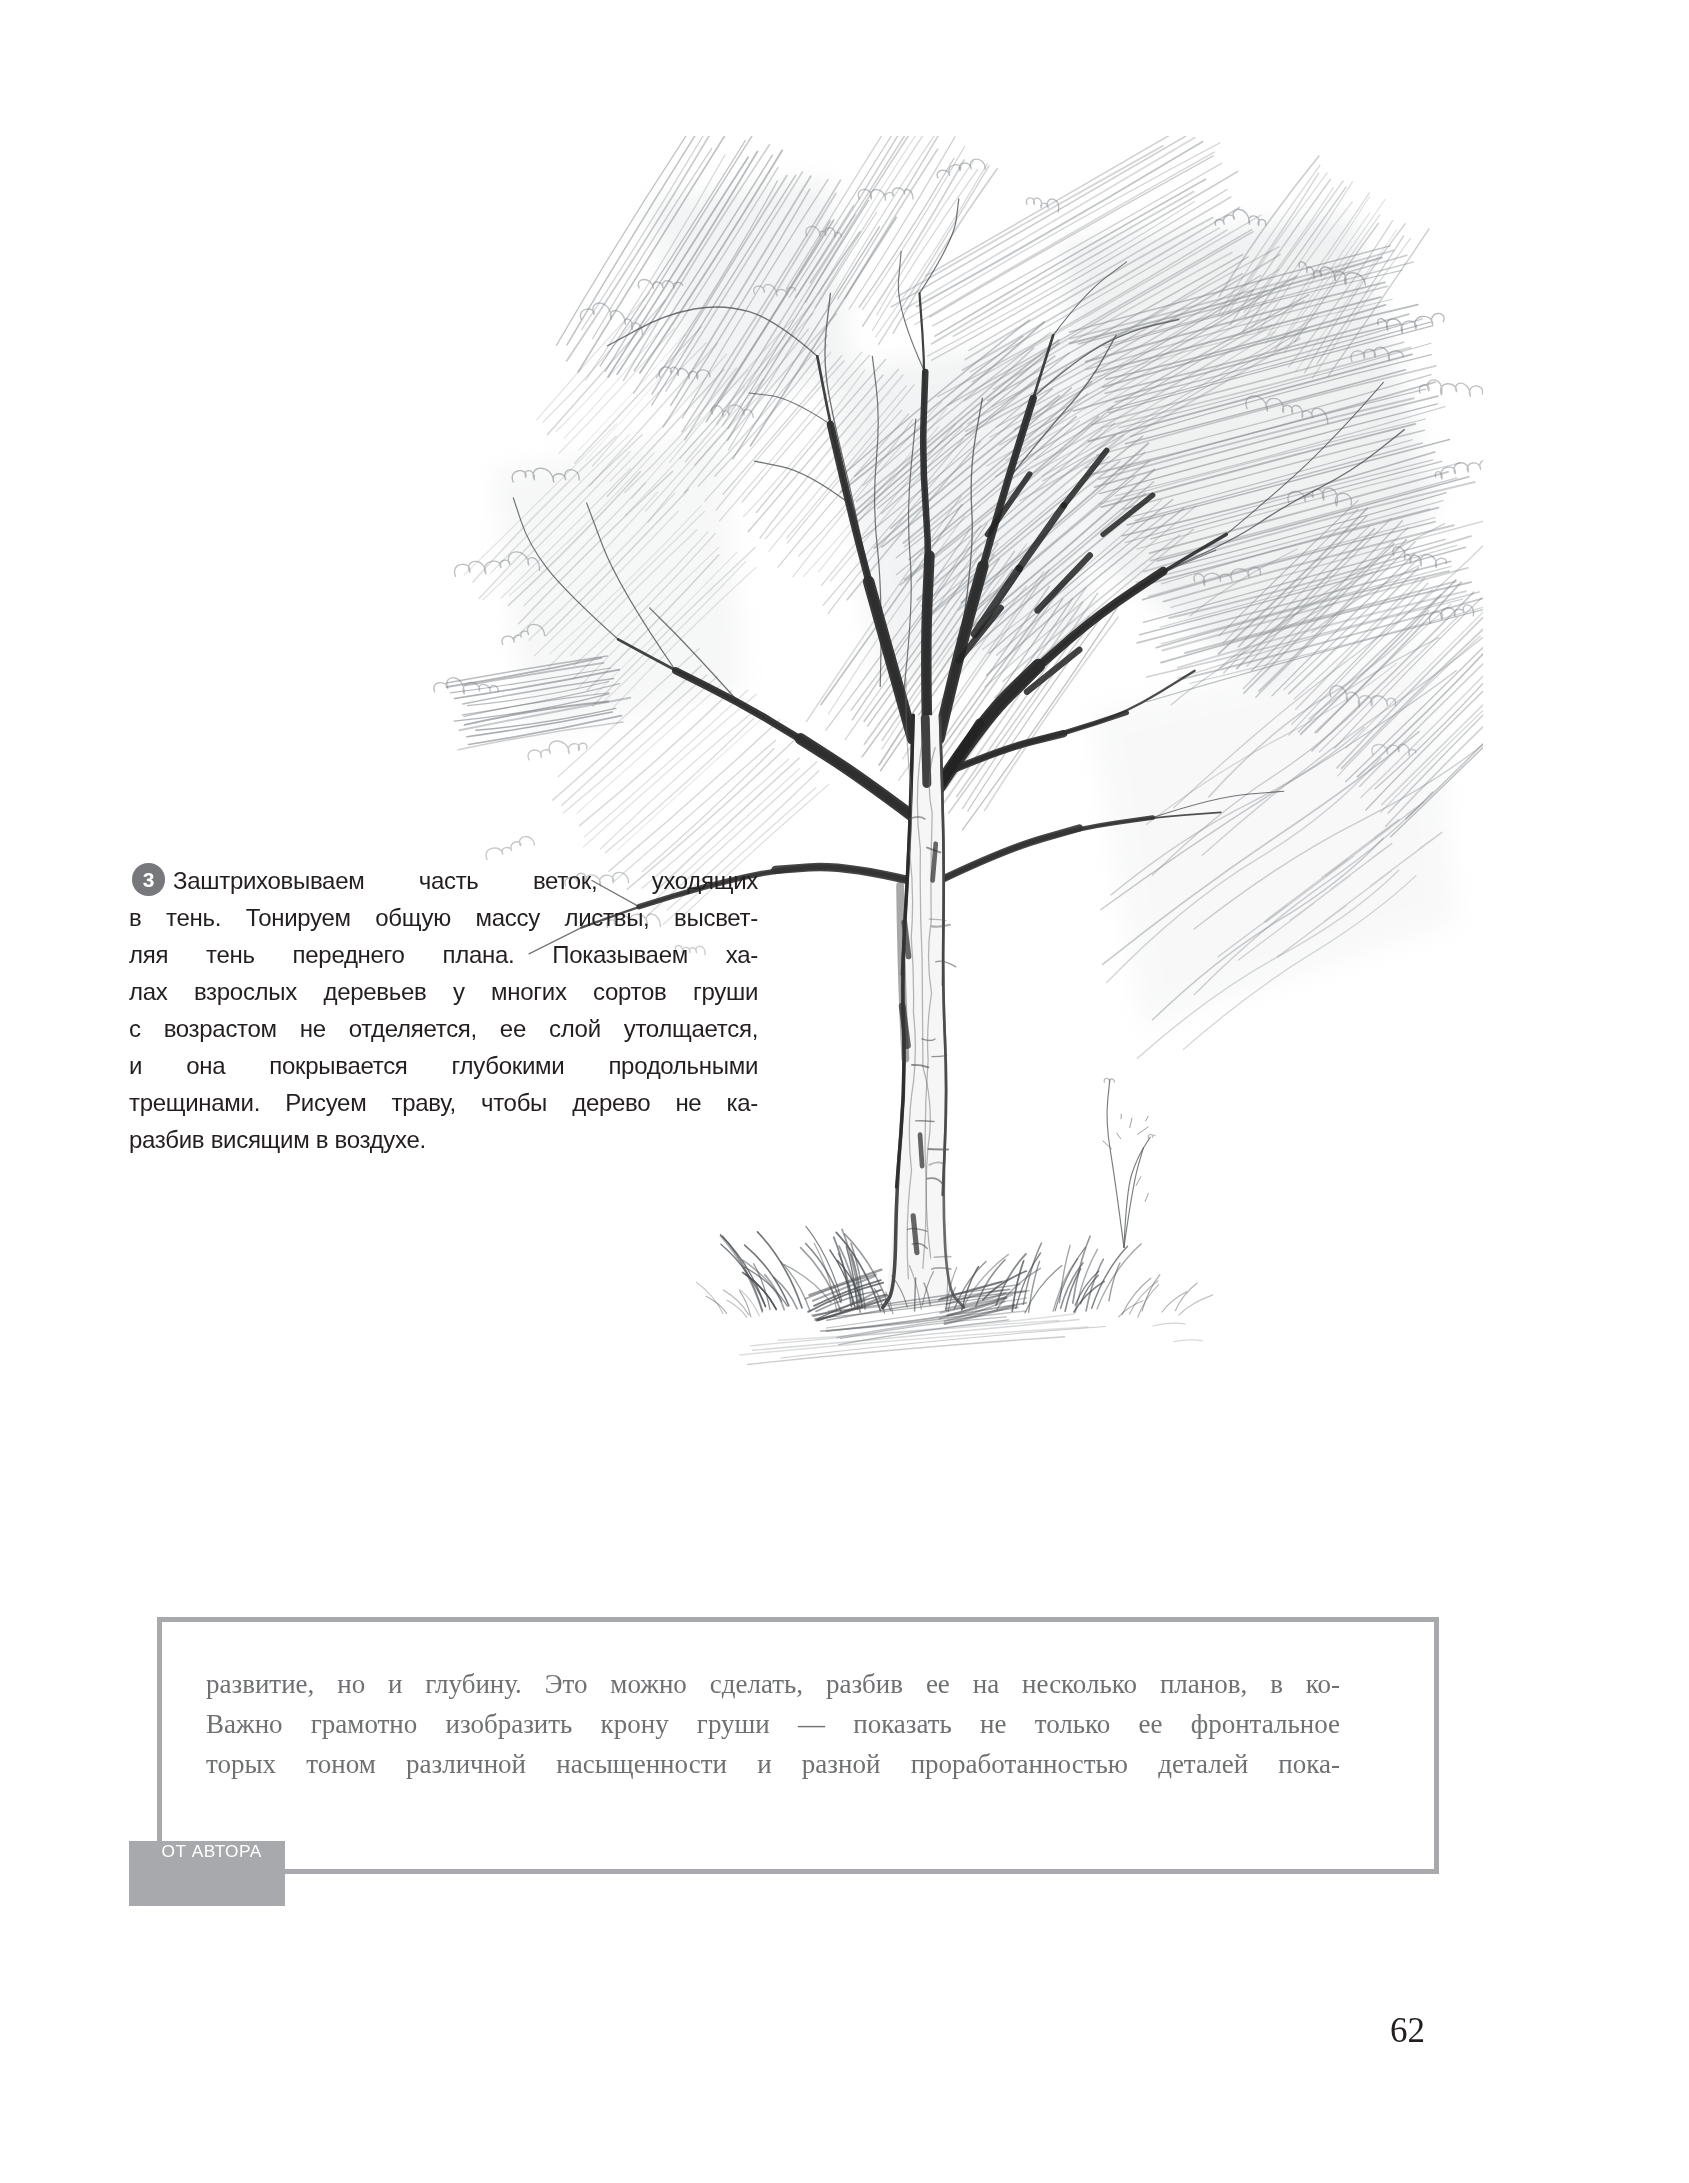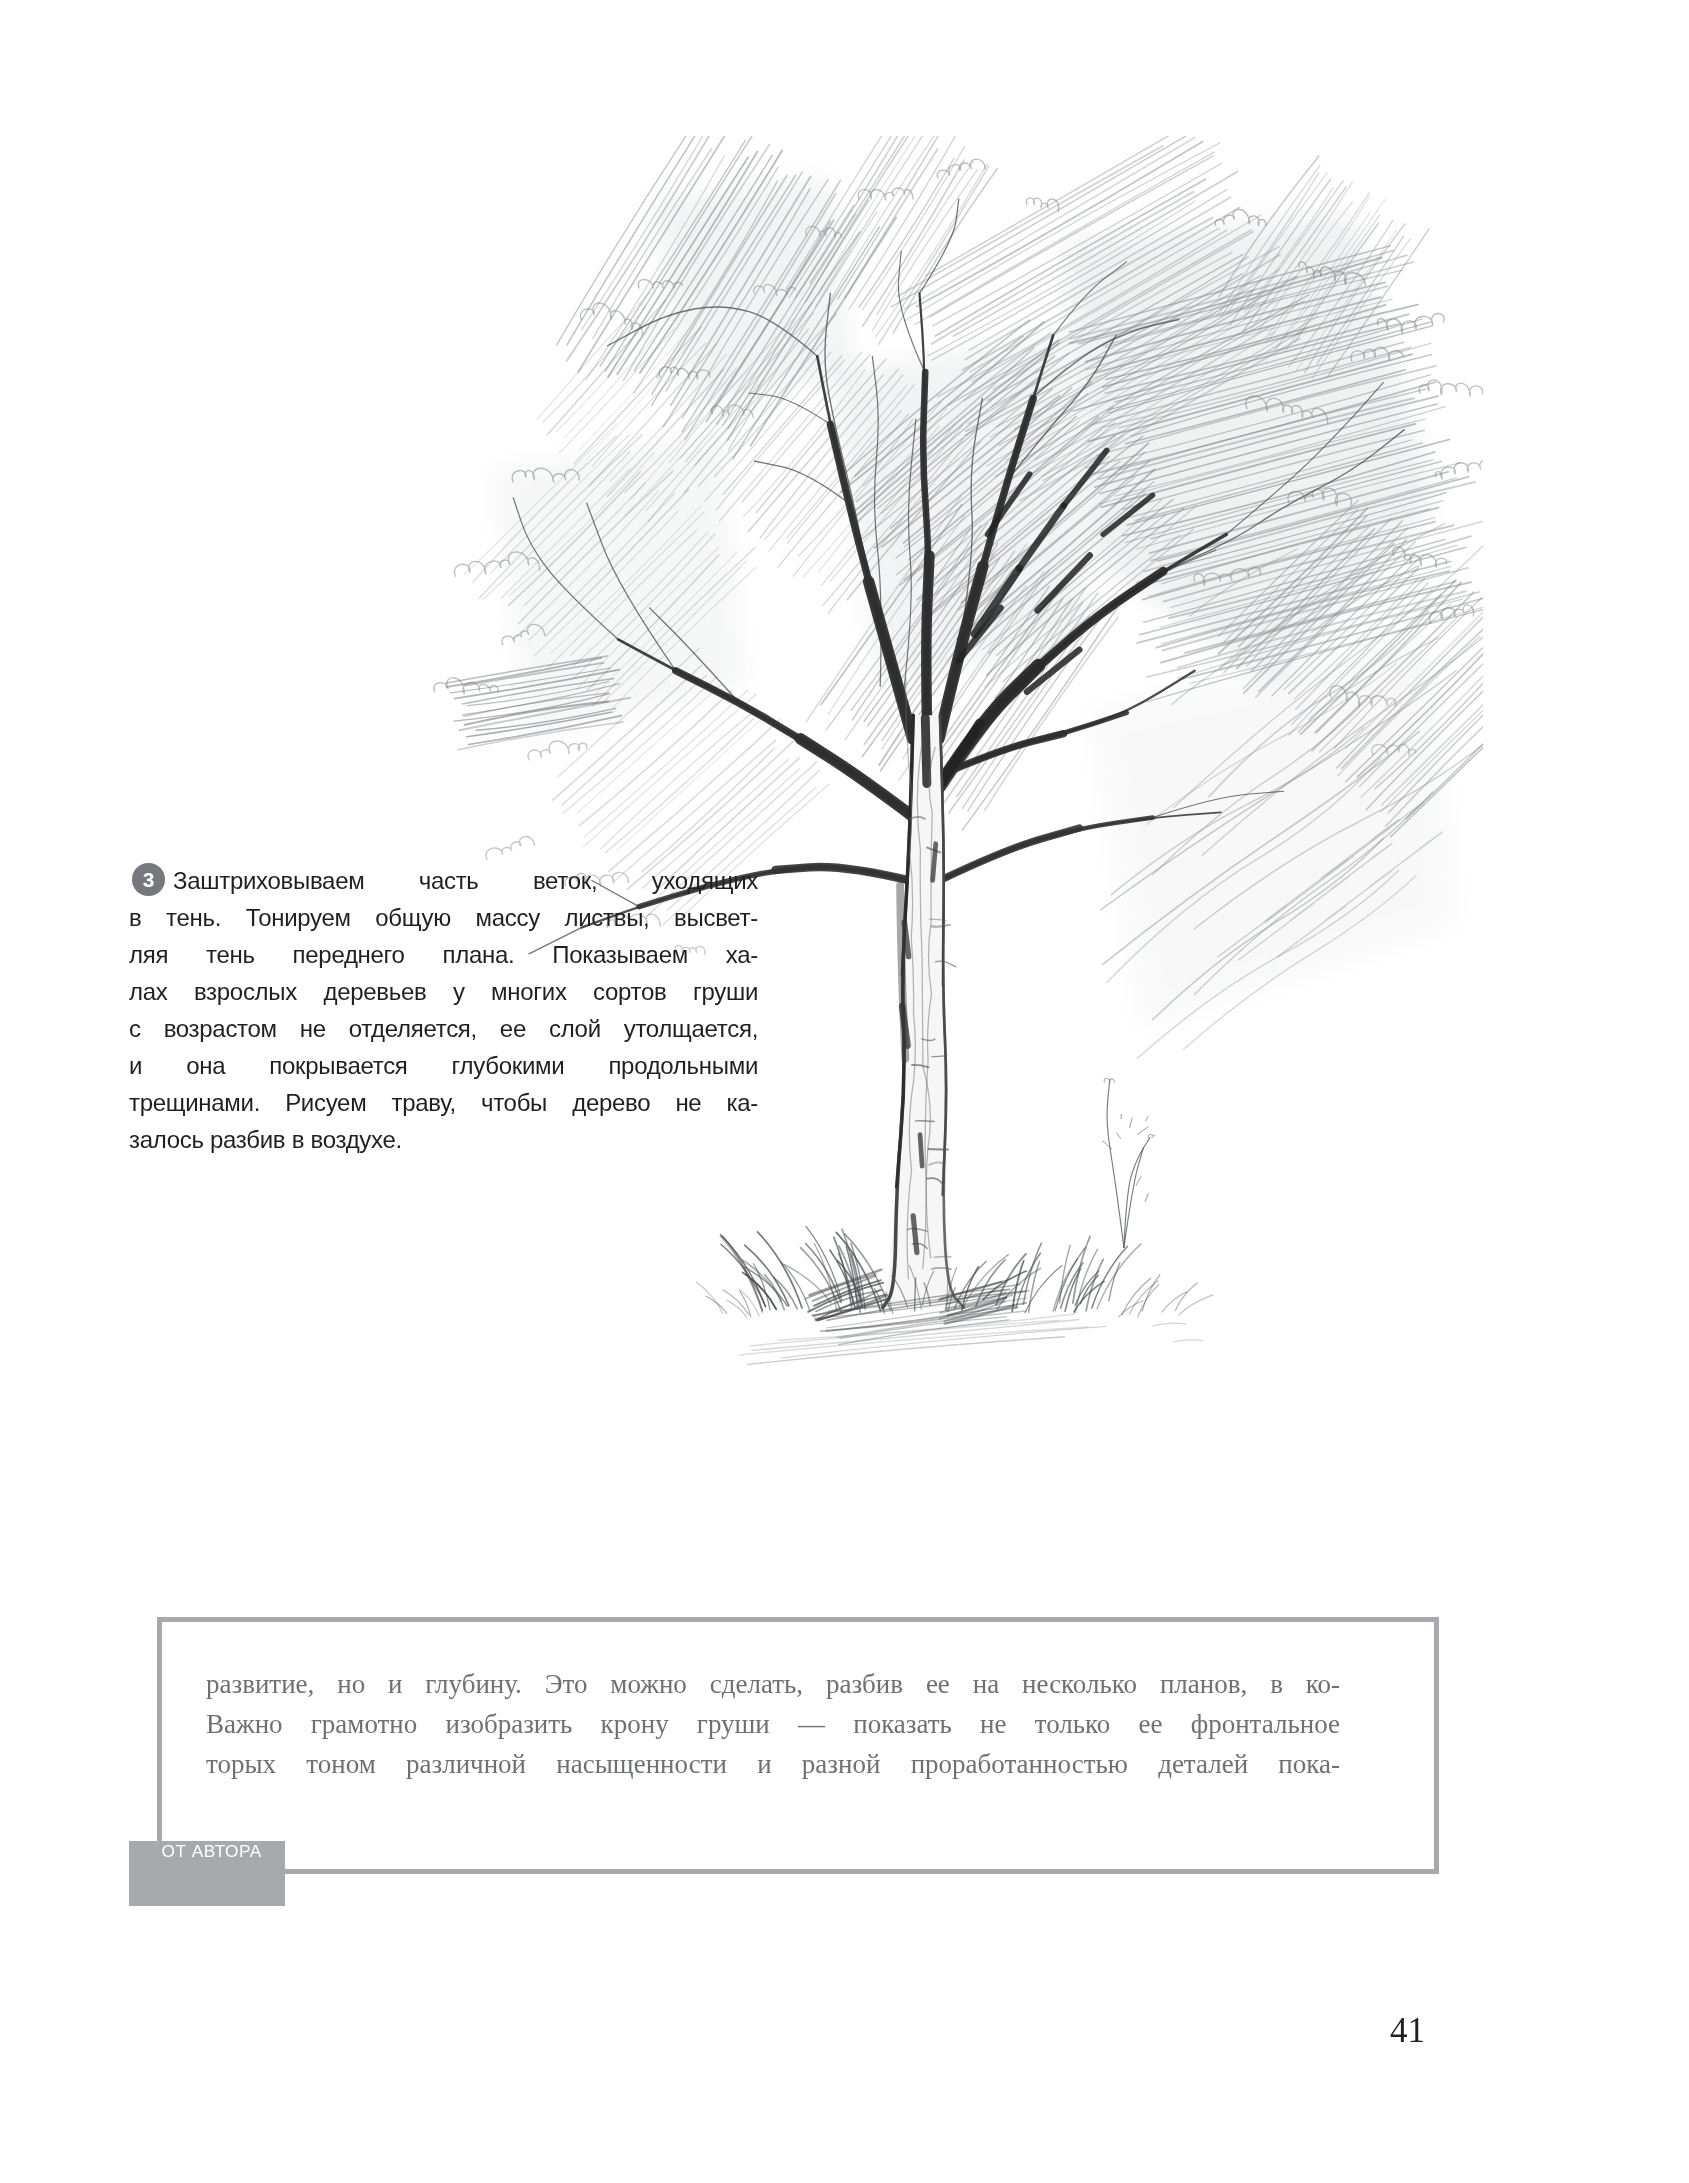--- a/index.html
+++ b/index.html
@@ -781,29 +781,29 @@
 
   <section class="step">
     <span class="badge">3</span>
     <div class="jline first">Заштриховываем часть веток, уходящих</div>
     <div class="jline">в тень. Тонируем общую массу листвы, высвет-</div>
     <div class="jline">ляя тень переднего плана. Показываем ха-</div>
     <div class="jline">лах взрослых деревьев у многих сортов груши</div>
     <div class="jline">с возрастом не отделяется, ее слой утолщается,</div>
     <div class="jline">и она покрывается глубокими продольными</div>
     <div class="jline">трещинами. Рисуем траву, чтобы дерево не ка-</div>
-    <div class="jline last">залось разбив в воздухе.</div>
+    <div class="jline last">разбив висящим в воздухе.</div>
   </section>
 
   <aside class="note-box">
     <div class="jline">развитие, но и глубину. Это можно сделать, разбив ее на несколько планов, в ко-</div>
     <div class="jline">Важно грамотно изобразить крону груши — показать не только ее фронтальное</div>
     <div class="jline">торых тоном различной насыщенности и разной проработанностью деталей пока-</div>
   </aside>
 
   <div class="note-tab">
     <span>ОТ АВТОРА</span>
   </div>
 
-  <div class="page-number">41</div>
+  <div class="page-number">62</div>
 
 </main>
 
 
 </body></html>

